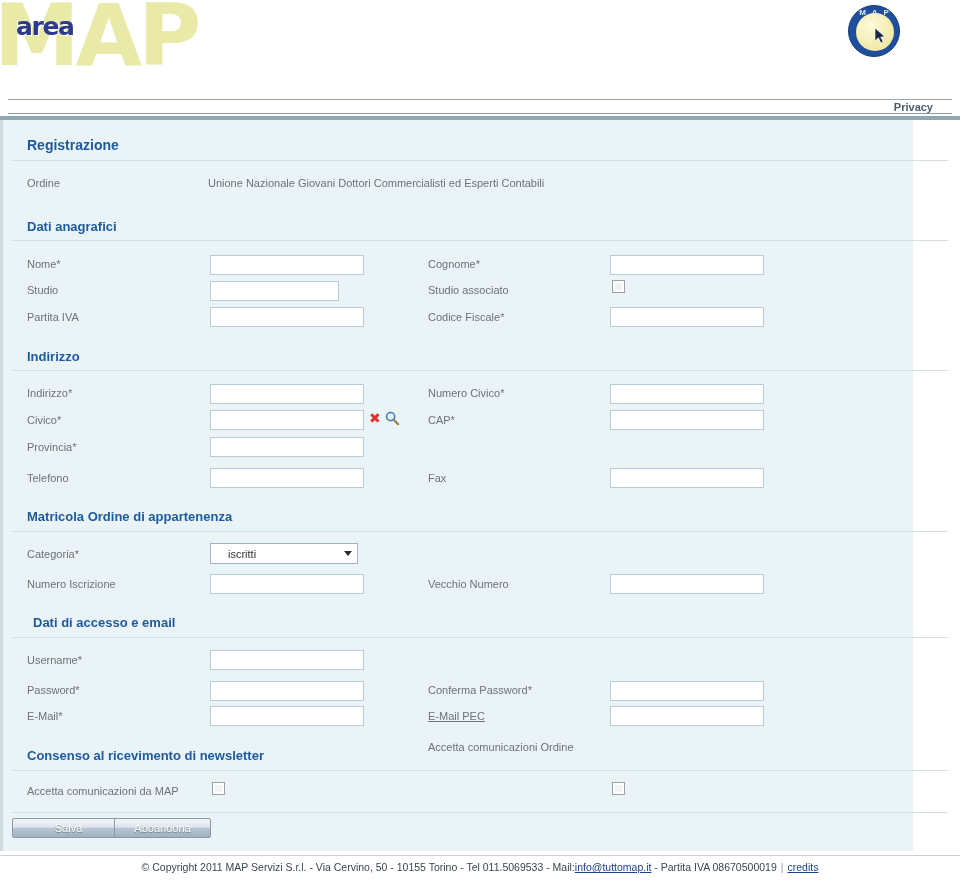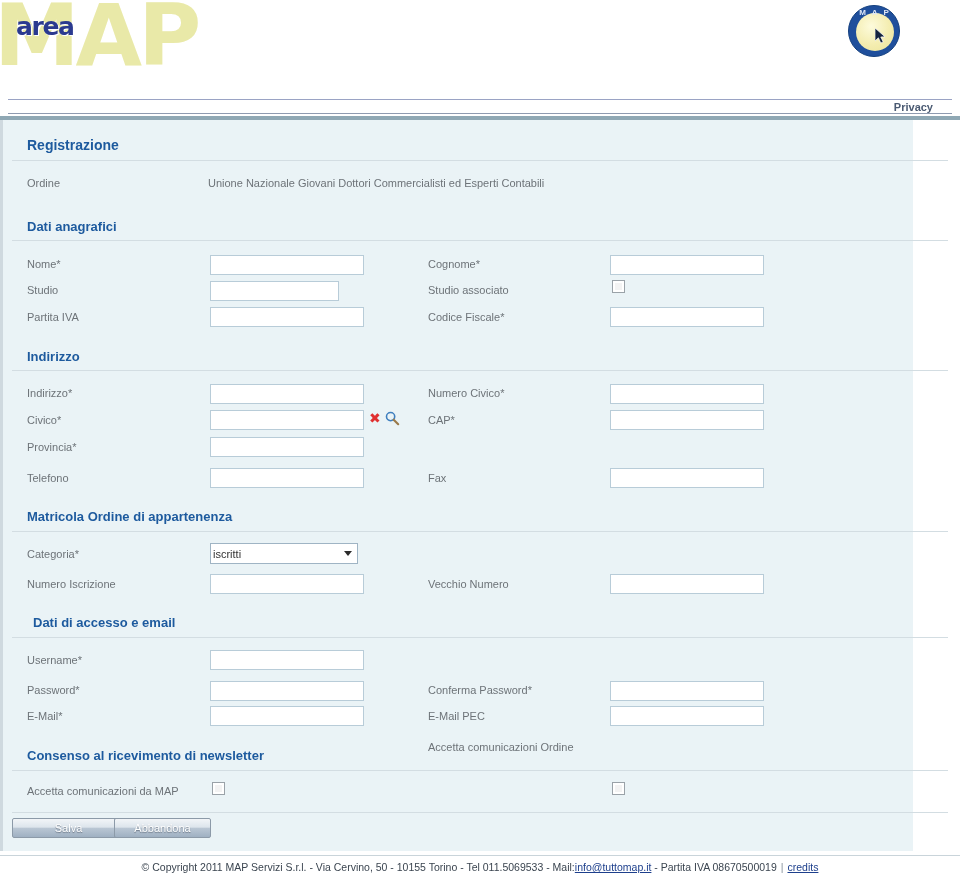--- a/index.html
+++ b/index.html
@@ -118,21 +118,21 @@
     outline: none;
   }
   .chk {
     position: absolute; width: 13px; height: 13px;
     background: #f3f3f3;
     border: 1px solid #9aa2a8;
     box-shadow: inset 0 0 0 2px #ffffff;
     cursor: pointer;
   }
   select.fld {
-    height: 21px; padding: 0 2px;
+    height: 21px; padding: 0 17px;
     border: 1px solid #9fb4c4;
     background: #ffffff;
     -webkit-appearance: none; appearance: none;
     cursor: pointer;
   }
   .sel-wrap { position: absolute; }
   .sel-arrow {
     position: absolute; right: 6px; top: 8px;
     width: 0; height: 0;
     border-left: 4px solid transparent;
@@ -288,21 +288,21 @@
   <div class="lbl" style="left:27px; top:654px;">Username*</div>
   <input class="fld" style="left: 210px; top: 650px; width: 154px;" value="">
 
   <div class="lbl" style="left:27px; top:684px;">Password*</div>
   <input class="fld" type="password" style="left: 210px; top: 681px; width: 154px;" value="">
   <div class="lbl" style="left:428px; top:684px;">Conferma Password*</div>
   <input class="fld" type="password" style="left: 610px; top: 681px; width: 154px;" value="">
 
   <div class="lbl" style="left:27px; top:710px;">E-Mail*</div>
   <input class="fld" style="left: 210px; top: 706px; width: 154px;" value="">
-  <div class="lbl" style="left:428px; top:710px;">E-Mail PEC</div>
+  <div class="lbl" style="left:428px; top:710px;text-decoration:underline;">E-Mail PEC</div>
   <input class="fld" style="left: 610px; top: 706px; width: 154px;" value="">
 
   <div class="sec-title" style="left:27px; top:748px;">Consenso al ricevimento di newsletter</div>
   <div class="sec-rule" style="left:12px; top:770px; width:936px;"></div>
 
   <div class="lbl" style="left:27px; top:785px;">Accetta comunicazioni da MAP</div>
   <div class="chk" style="left:212px; top:782px;"></div>
   <div class="lbl" style="left:428px; top:741px;">Accetta comunicazioni Ordine</div>
   <div class="chk" style="left:612px; top:782px;"></div>
 

